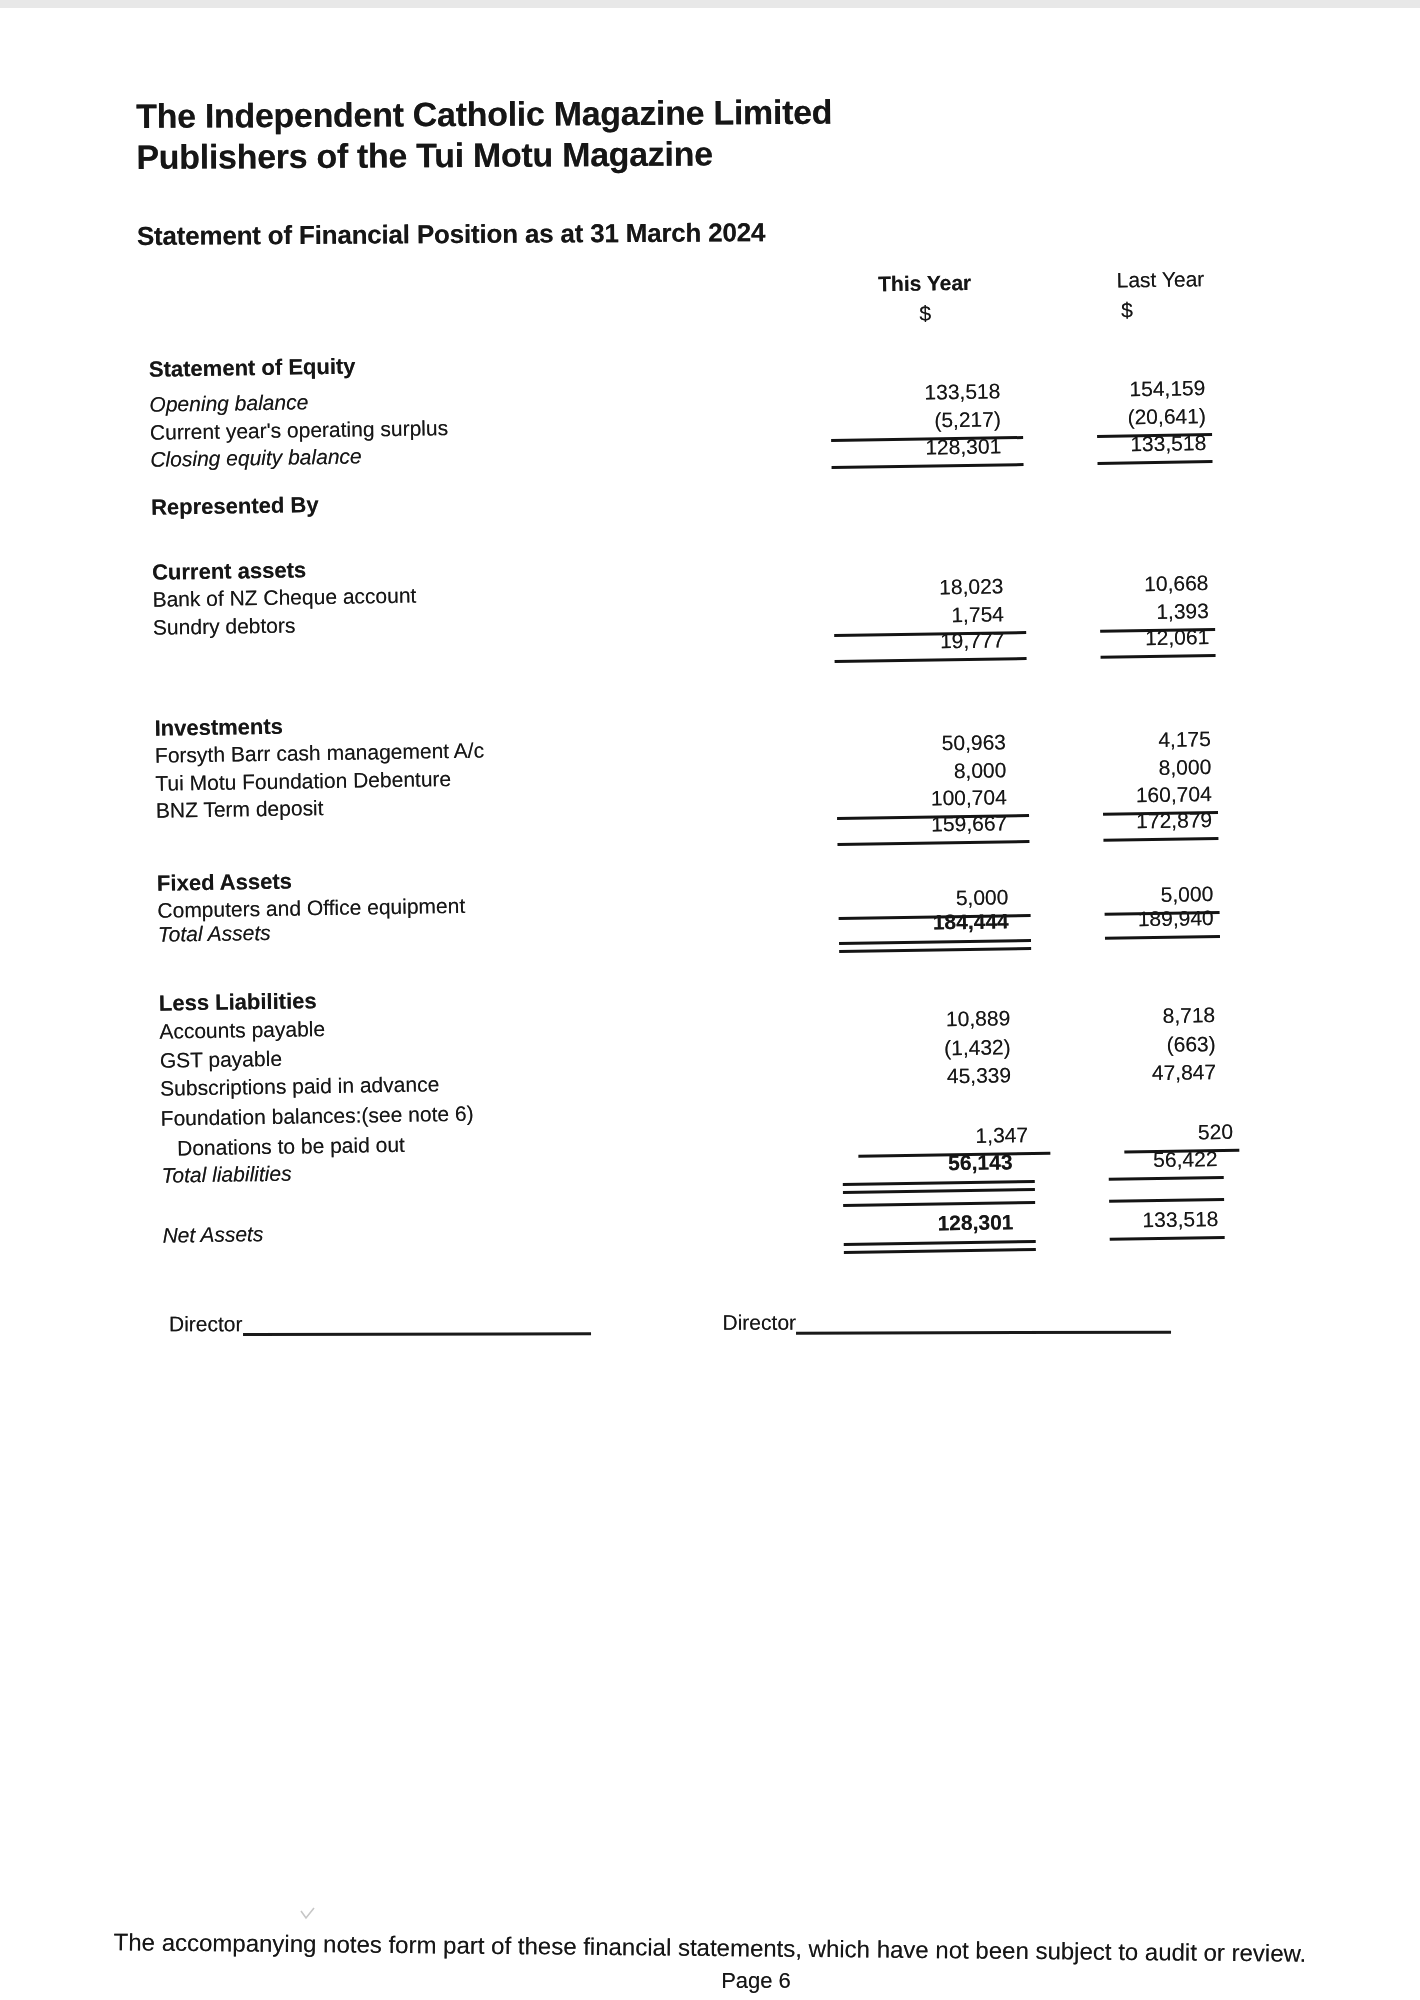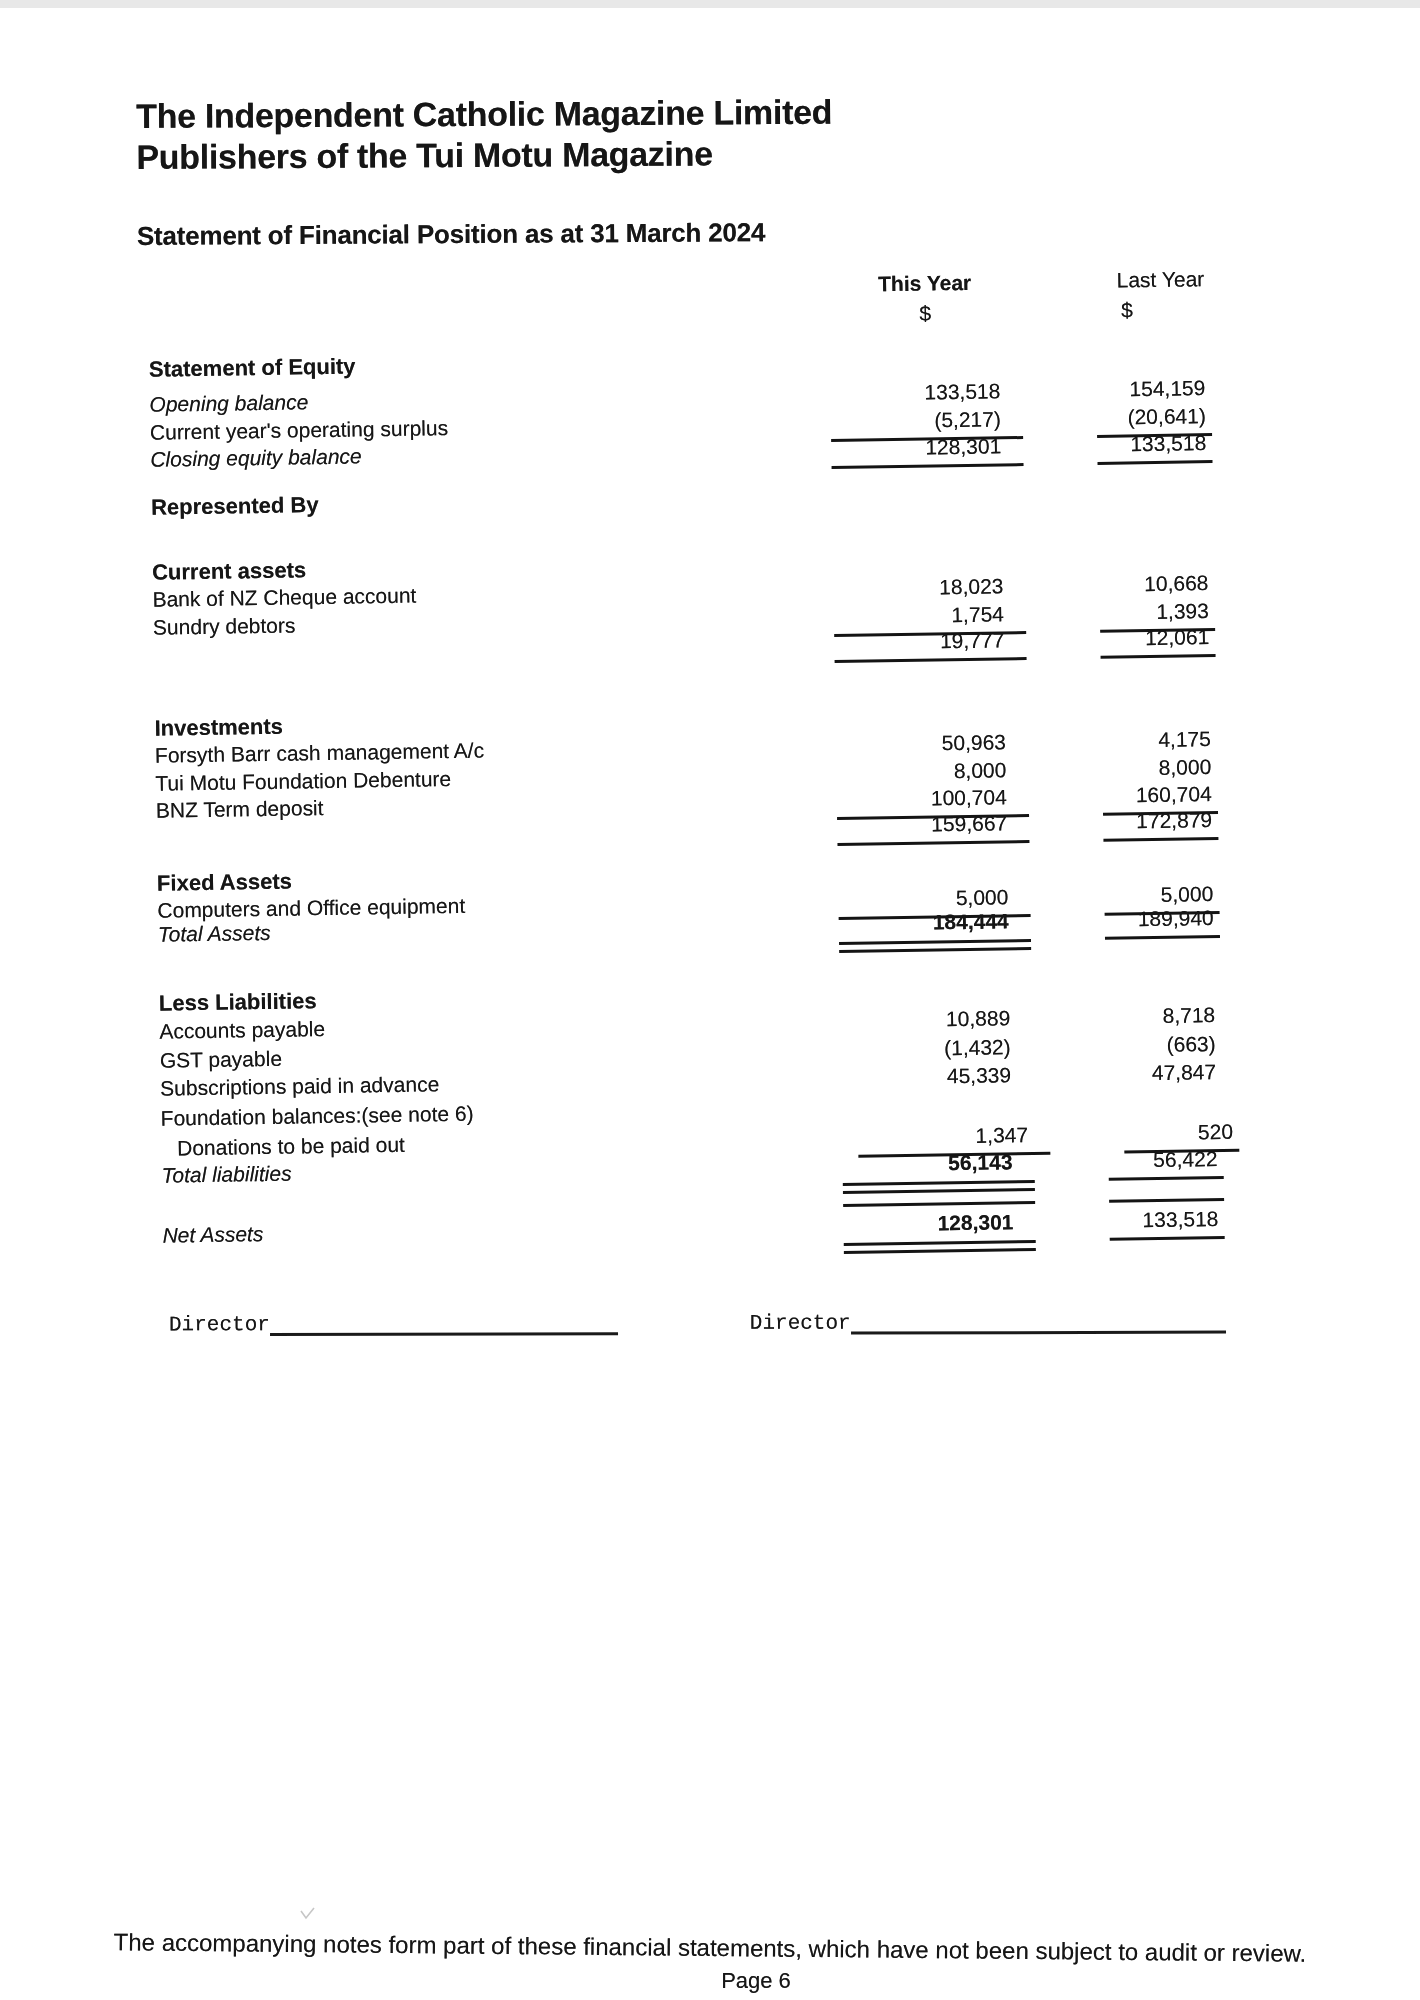--- a/index.html
+++ b/index.html
@@ -44,21 +44,21 @@
               border-top:3px solid #141414;border-bottom:3px solid #141414;}
   .tl::before{content:'';position:absolute;left:0;right:0;top:-8px;border-top:3px solid #141414;}
   
   .mt4{margin-top:4px}.mt18{margin-top:18px}.mt9{margin-top:9px}.mt2{margin-top:2px}
   .mt1{margin-top:1px}.mt22{margin-top:22px}.mt39{margin-top:39px}.mt0{margin-top:0}
   .mt49{margin-top:49px}.mt21{margin-top:21px}.mtm2{margin-top:-2px}.mt43{margin-top:43px}
   .mt3{margin-top:3px}.mt11{margin-top:11px}.mt34{margin-top:34px}
   
   .sig-block{position:absolute;left:169px;top:1300px;display:flex;align-items:flex-end;
              font-size:21px;transform:rotate(-0.15deg);}
-  .sig-label{display:inline-block;font-family:Liberation Mono, monospace;}
+  .sig-label{display:inline-block;}
   .sig-line{display:inline-block;height:24px;border-bottom:3px solid #1a1a1a;}
   .sig-line-1{width:348px;}
   .sig-sp{display:inline-block;width:132px;}
   .sig-line-2{width:375px;}
   
   .footer-note{position:absolute;left:0;right:0;top:1926px;text-align:center;
                font-size:24px;transform:rotate(0.55deg);transform-origin:center center;}
   .footer-page{position:absolute;left:0;right:0;top:1960px;text-align:center;
                font-size:22px;text-indent:64px;padding-left:28px;}
   .artifact{position:absolute;left:300px;top:1898px;opacity:.75;}

